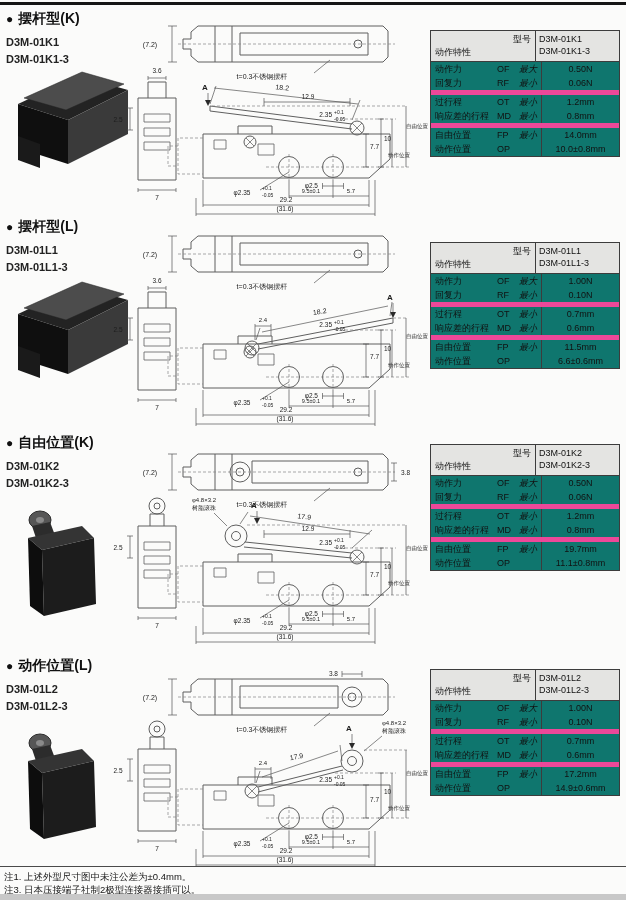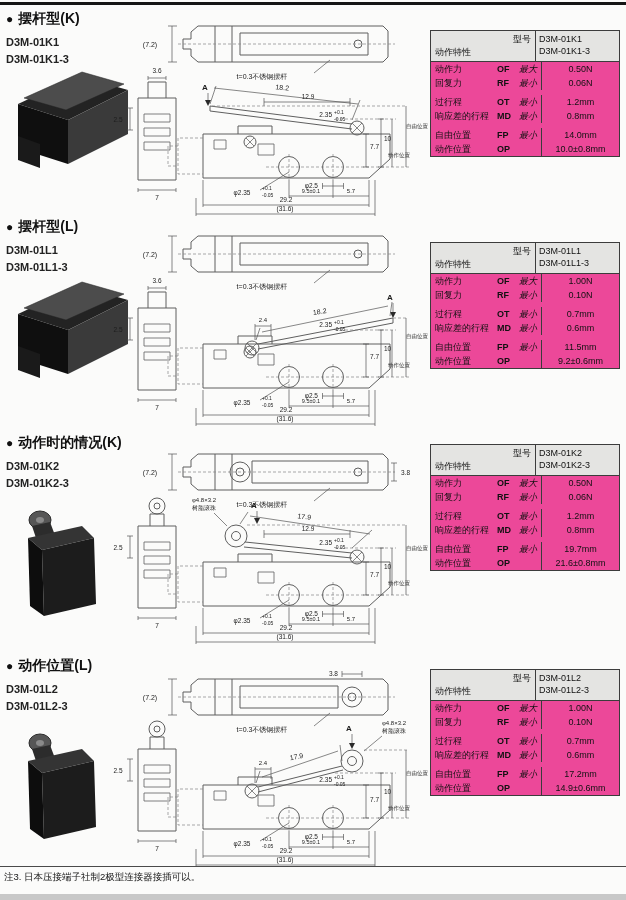--- a/index.html
+++ b/index.html
@@ -29,24 +29,24 @@
 
   .spec{position:absolute;right:6px;width:188px;border:1px solid #3c3c3c;background:#fff;
         font-size:9px;color:#111;}
   .spec-head{display:flex;background:#e4e4e2;border-bottom:1px solid #3c3c3c;height:30px;}
   .spec-head-left{flex:1;display:flex;flex-direction:column;justify-content:space-between;
                   padding:2px 4px 3px 4px;}
   .model-lbl{align-self:flex-end;}
   .char-lbl{align-self:flex-start;text-align:right;}
   .spec-head-right{width:77px;border-left:1px solid #3c3c3c;display:flex;flex-direction:column;
                    justify-content:center;padding:1px 3px;line-height:1.3;}
-  .srow{display:flex;height:14px;align-items:stretch;background:#ec4899;}
+  .srow{display:flex;height:14px;align-items:stretch;background:#0f766e;}
   .gb{border-bottom:5px solid #ec4899;}
   .c-name{width:62px;padding-left:4px;display:flex;align-items:center;}
-  .c-code{width:22px;display:flex;align-items:center;font-weight:bold;}
+  .c-code{width:22px;display:flex;align-items:center;}
   .c-lim{width:22px;display:flex;align-items:center;font-style:italic;}
   .c-val{width:77px;border-left:1px solid #3c3c3c;display:flex;align-items:center;
          justify-content:center;text-align:center;}
 
   .notes{position:absolute;left:4px;top:871px;font-size:9.5px;line-height:1.35;color:#161616;}
 </style>
 </head>
 <body>
 
 <div class="page">
@@ -330,29 +330,29 @@
     <div class="srow">
           <span class="c-name">自由位置</span>
           <span class="c-code">FP</span>
           <span class="c-lim">最小</span>
           <span class="c-val">11.5mm</span>
         </div>
     <div class="srow">
           <span class="c-name">动作位置</span>
           <span class="c-code">OP</span>
           <span class="c-lim"></span>
-          <span class="c-val">9.2±0.6mm</span>
+          <span class="c-val">6.6±0.6mm</span>
         </div>
   </div>
 </div>
 
 <div class="sec" style="top:432px;">
   <div class="sec-head">
     <span class="bullet">●</span>
-    <span>动作时的情况(K)</span>
+    <span>自由位置(K)</span>
   </div>
   <div class="models">
     <div>D3M-01K2</div>
     <div>D3M-01K2-3</div>
   </div>
 
   <svg class="drw" style="top:14px;" viewBox="0 0 430 200">
     <g>
       <ellipse cx="40" cy="74" rx="11" ry="9" fill="#565656" stroke="#2a2a2a"></ellipse>
       <ellipse cx="40" cy="74" rx="4" ry="3" fill="#8a8a8a"></ellipse>
@@ -479,21 +479,21 @@
     <div class="srow">
           <span class="c-name">自由位置</span>
           <span class="c-code">FP</span>
           <span class="c-lim">最小</span>
           <span class="c-val">19.7mm</span>
         </div>
     <div class="srow">
           <span class="c-name">动作位置</span>
           <span class="c-code">OP</span>
           <span class="c-lim"></span>
-          <span class="c-val">21.6±0.8mm</span>
+          <span class="c-val">11.1±0.8mm</span>
         </div>
   </div>
 </div>
 
 <div class="sec" style="top:655px;">
   <div class="sec-head">
     <span class="bullet">●</span>
     <span>动作位置(L)</span>
   </div>
   <div class="models">
@@ -634,16 +634,17 @@
           <span class="c-name">动作位置</span>
           <span class="c-code">OP</span>
           <span class="c-lim"></span>
           <span class="c-val">14.9±0.6mm</span>
         </div>
   </div>
 </div>
 
 <div class="notesrule"></div>
 <div class="notes">
+  <div>注1. 上述外型尺寸图中未注公差为±0.4mm。</div>
   <div>注3. 日本压接端子社制2极型连接器接插可以。</div>
 </div>
 <div class="bottombar"></div>
 </div>
 
 </body></html>

